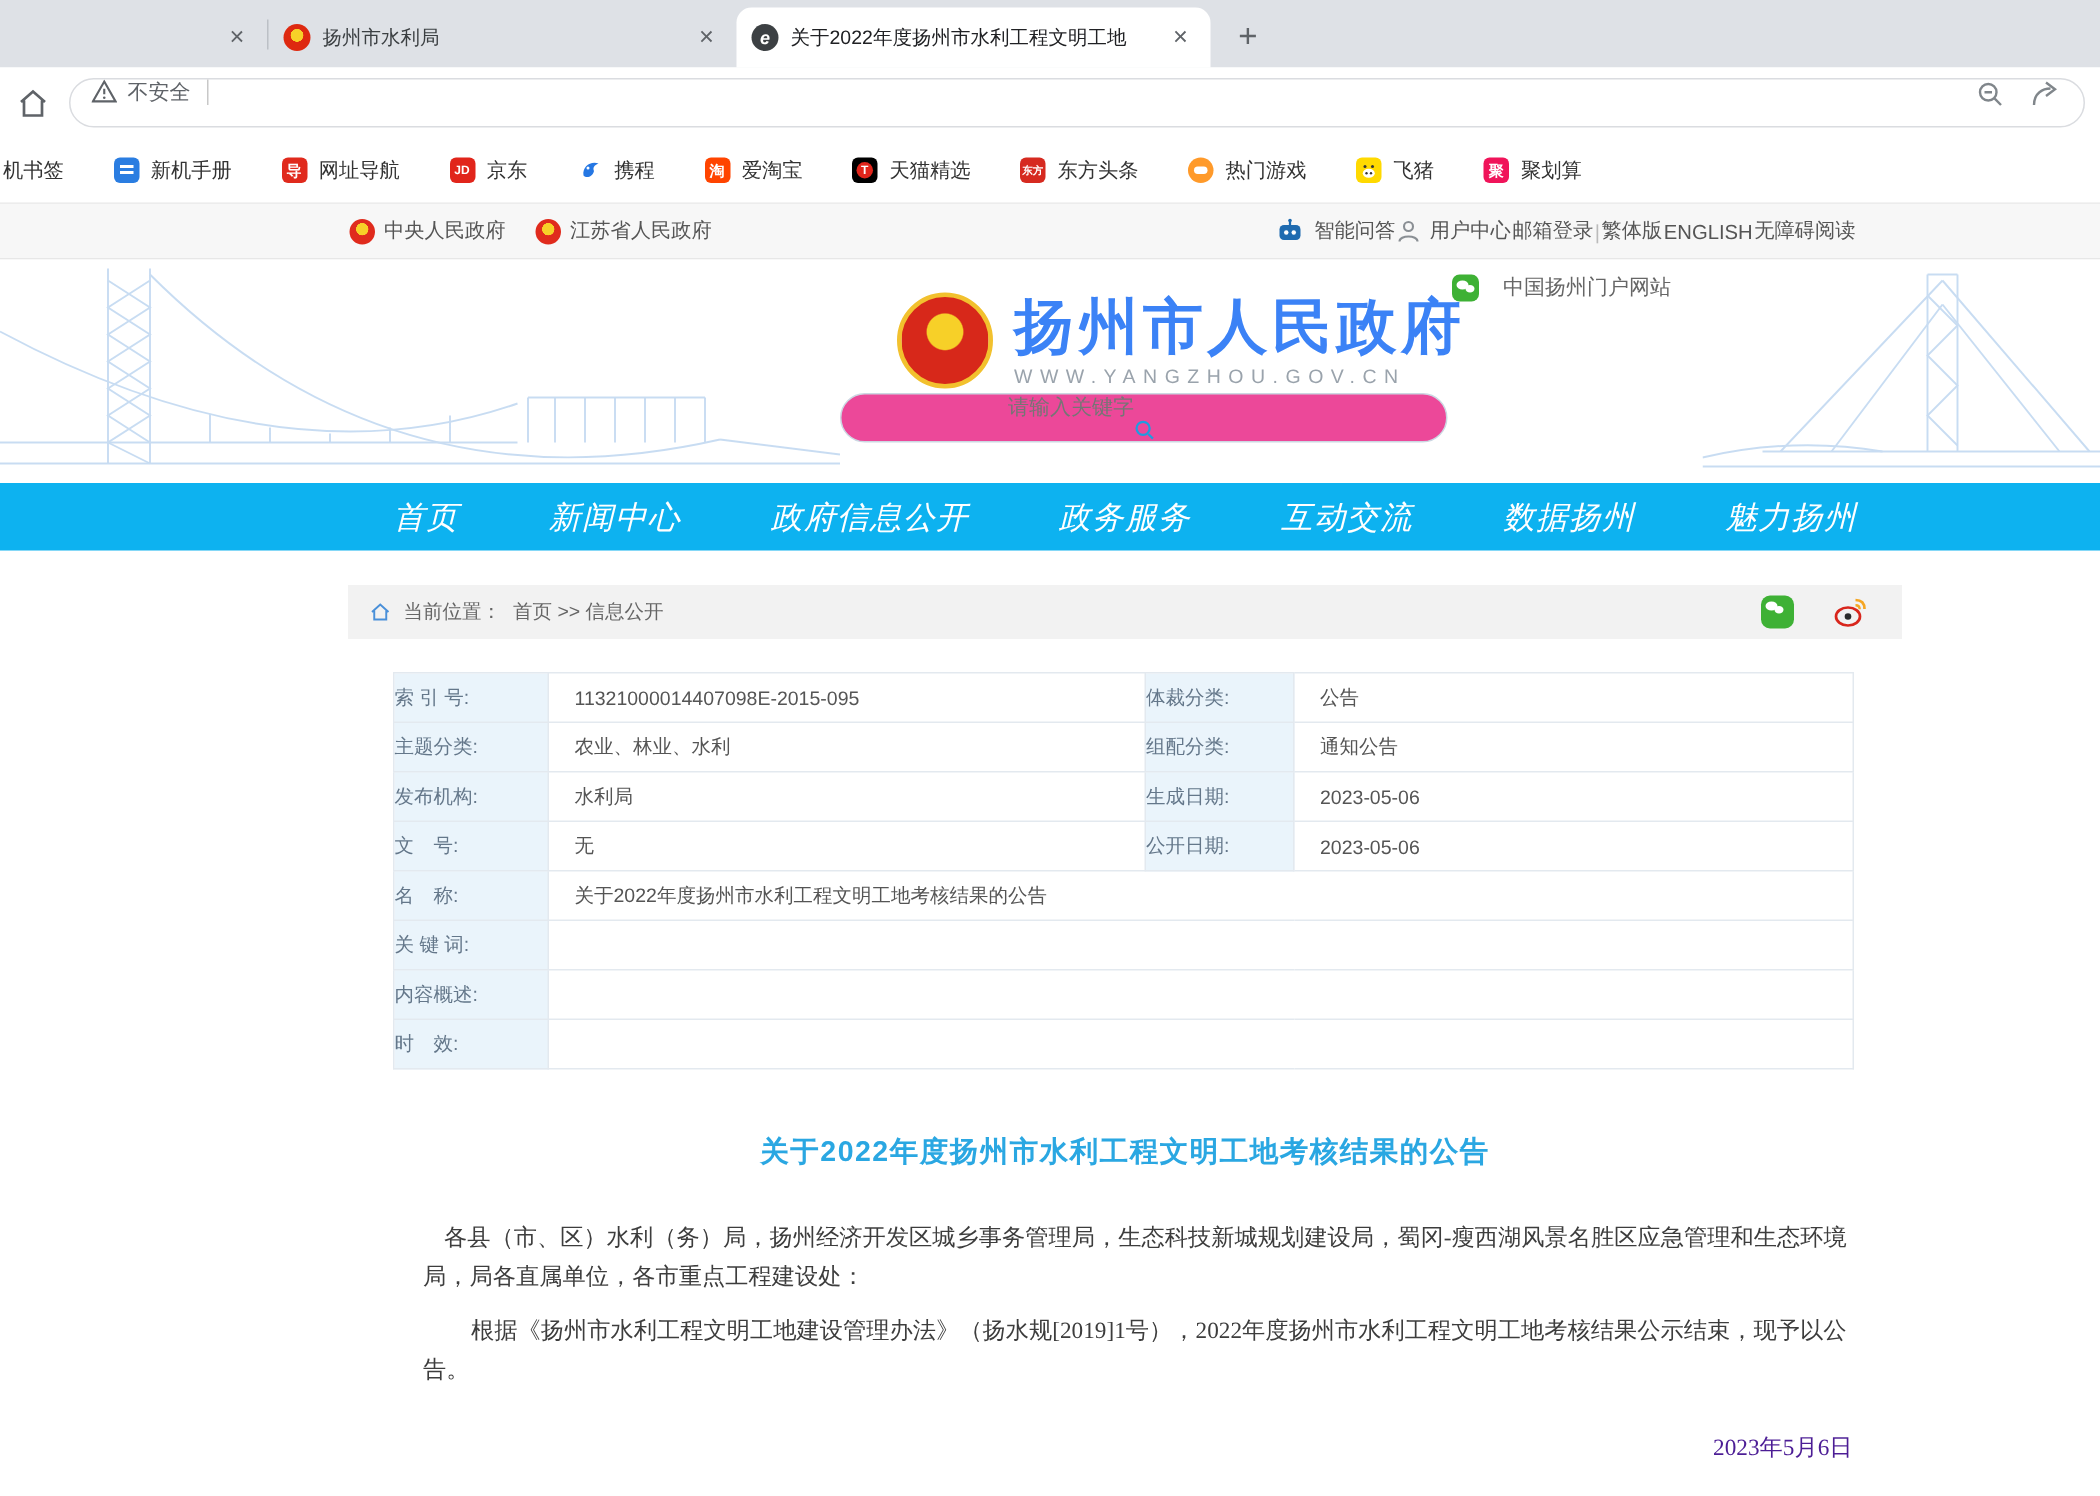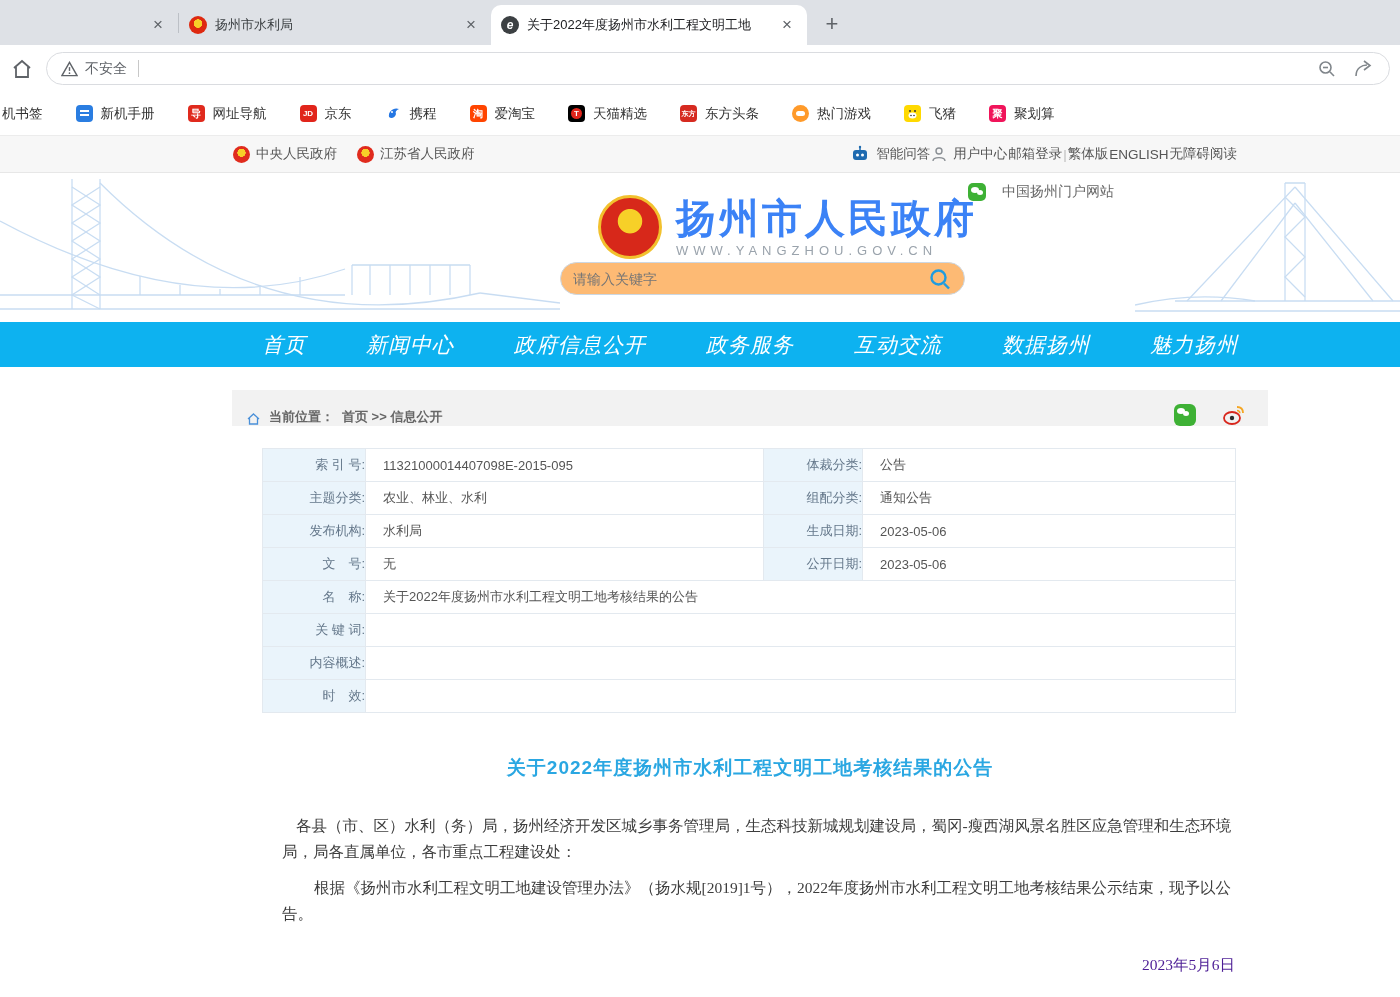--- a/index.html
+++ b/index.html
@@ -17,21 +17,21 @@
   .tab-close { font-size:17px; color:#5f6368; width:20px; text-align:center; cursor:pointer; }
   .favicon { width:18px; height:18px; border-radius:50%; flex:0 0 18px;
     display:flex; align-items:center; justify-content:center; }
   .fav-emblem { background:radial-gradient(circle at 50% 42%, #f7d028 0 30%, #de2910 32% 100%); }
   .fav-logo { background:#3c4043; color:#fff; font-size:12px; font-weight:bold; font-style:italic; }
   .newtab { width:30px; height:30px; margin:0 0 6px 10px; font-size:22px; color:#5f6368;
     display:flex; align-items:center; justify-content:center; border-radius:50%; }
 
   .addressbar { height:47px; background:#fff; display:flex; align-items:center; padding:0 10px; }
   .pill { flex:1; height:33px; border:1px solid #dadce0; border-radius:17px; margin-left:12px;
-    display:flex; align-items:center; padding:0 14px; }
+    display:flex; align-items:flex-start; padding:0 14px; }
   .sec-label { color:#5f6368; font-size:14px; margin:0 4px 0 7px; }
   .pill-sep { width:1px; height:17px; background:#c8c8c8; margin:0 11px 0 7px; }
   .url-text { color:#202124; font-size:15px; letter-spacing:.2px; }
   .pill-spacer { flex:1; }
   .pill-icon { margin-left:16px; display:flex; }
 
   .bookmarksbar { height:43px; background:#fff; display:flex; align-items:center; gap:33px;
     padding-left:2px; font-size:13.5px; color:#333; }
   .bm { display:flex; align-items:center; gap:8px; white-space:nowrap; }
   .bm-ic { width:17px; height:17px; border-radius:4px; color:#fff; font-weight:bold;
@@ -58,43 +58,43 @@
   .site-name { color:#3b82f6; font-size:40px; font-weight:bold; letter-spacing:3px; line-height:42px; }
   .site-url { color:#9aa3ac; font-size:13px; letter-spacing:5px; margin-top:4px; }
   .portal { position:absolute; left:968px; top:10px; display:flex; align-items:center; gap:16px;
     font-size:14px; color:#666; }
   .wechat-ic { width:18px; height:18px; border-radius:5px; background:#3eb135; position:relative; }
   .wechat-ic::before { content:""; position:absolute; left:3px; top:4px; width:8px; height:6px;
     background:#fff; border-radius:50%; }
   .wechat-ic::after { content:""; position:absolute; left:9px; top:7px; width:6px; height:5px;
     background:#fff; border-radius:50%; }
   .searchbox { position:absolute; left:560px; top:89px; width:405px; height:33px;
-    border:1px solid #ccd7e2; border-radius:17px; background:#fdba74;
-    display:flex; align-items:center; padding:0 12px; }
+    border:1px solid #ccd7e2; border-radius:17px; background:#ec4899;
+    display:flex; align-items:center; padding:0 12px;flex-direction:column; }
   .searchbox input { flex:1; border:none; outline:none; font-size:14px; color:#333;
     font-family:"Liberation Sans",sans-serif; background:transparent; }
 
   
   .nav { height:45px; background:#0db2f0; }
   .nav-inner { margin-left:232px; width:1036px; height:100%; display:flex;
     align-items:center; justify-content:space-around; }
   .nav-item { color:#fff; font-size:21px; letter-spacing:1px; cursor:pointer;font-style:italic; }
 
   
   .content { margin-left:232px; width:1036px; }
-  .breadcrumb { margin-top:23px; height:36px; background:#f2f2f2; display:flex; align-items:flex-end;
-    padding:0 14px; font-size:13px; color:#666;font-weight:bold; }
+  .breadcrumb { margin-top:23px; height:36px; background:#f2f2f2; display:flex; align-items:center;
+    padding:0 14px; font-size:13px; color:#666; }
   .crumb-text { margin-left:8px; }
   .crumb-spacer { flex:1; }
   .share-icons { display:flex; align-items:center; gap:26px; margin-right:8px; }
 
   table.meta { margin:22px 30px 0; width:973px; border-collapse:collapse; table-layout:fixed;
     font-size:13px; }
   table.meta td { border:1px solid #e3e9ef; height:33px; }
-  td.lbl { background:#eaf4fb; color:#64778a; text-align:right; }
+  td.lbl { background:#eaf4fb; color:#64778a; text-align:left; }
   td.val { color:#555; padding-left:17px; }
 
   .art-title { margin-top:42px; text-align:center; color:#2aa7e2; font-size:19px;
     font-weight:bold; letter-spacing:1px; }
   .art-body { font-family:"Liberation Serif","DejaVu Serif",serif; font-size:15.5px;
     color:#3d3d3d; line-height:26px; padding:0 36px 0 50px; }
   .p1 { margin-top:32px; text-indent:14px; }
   .p2 { margin-top:10px; text-indent:32px; }
   .art-date { font-family:"Liberation Serif","DejaVu Serif",serif; font-size:15.5px; color:#4c1d95;
     text-align:right; padding-right:33px; margin-top:28px; }

